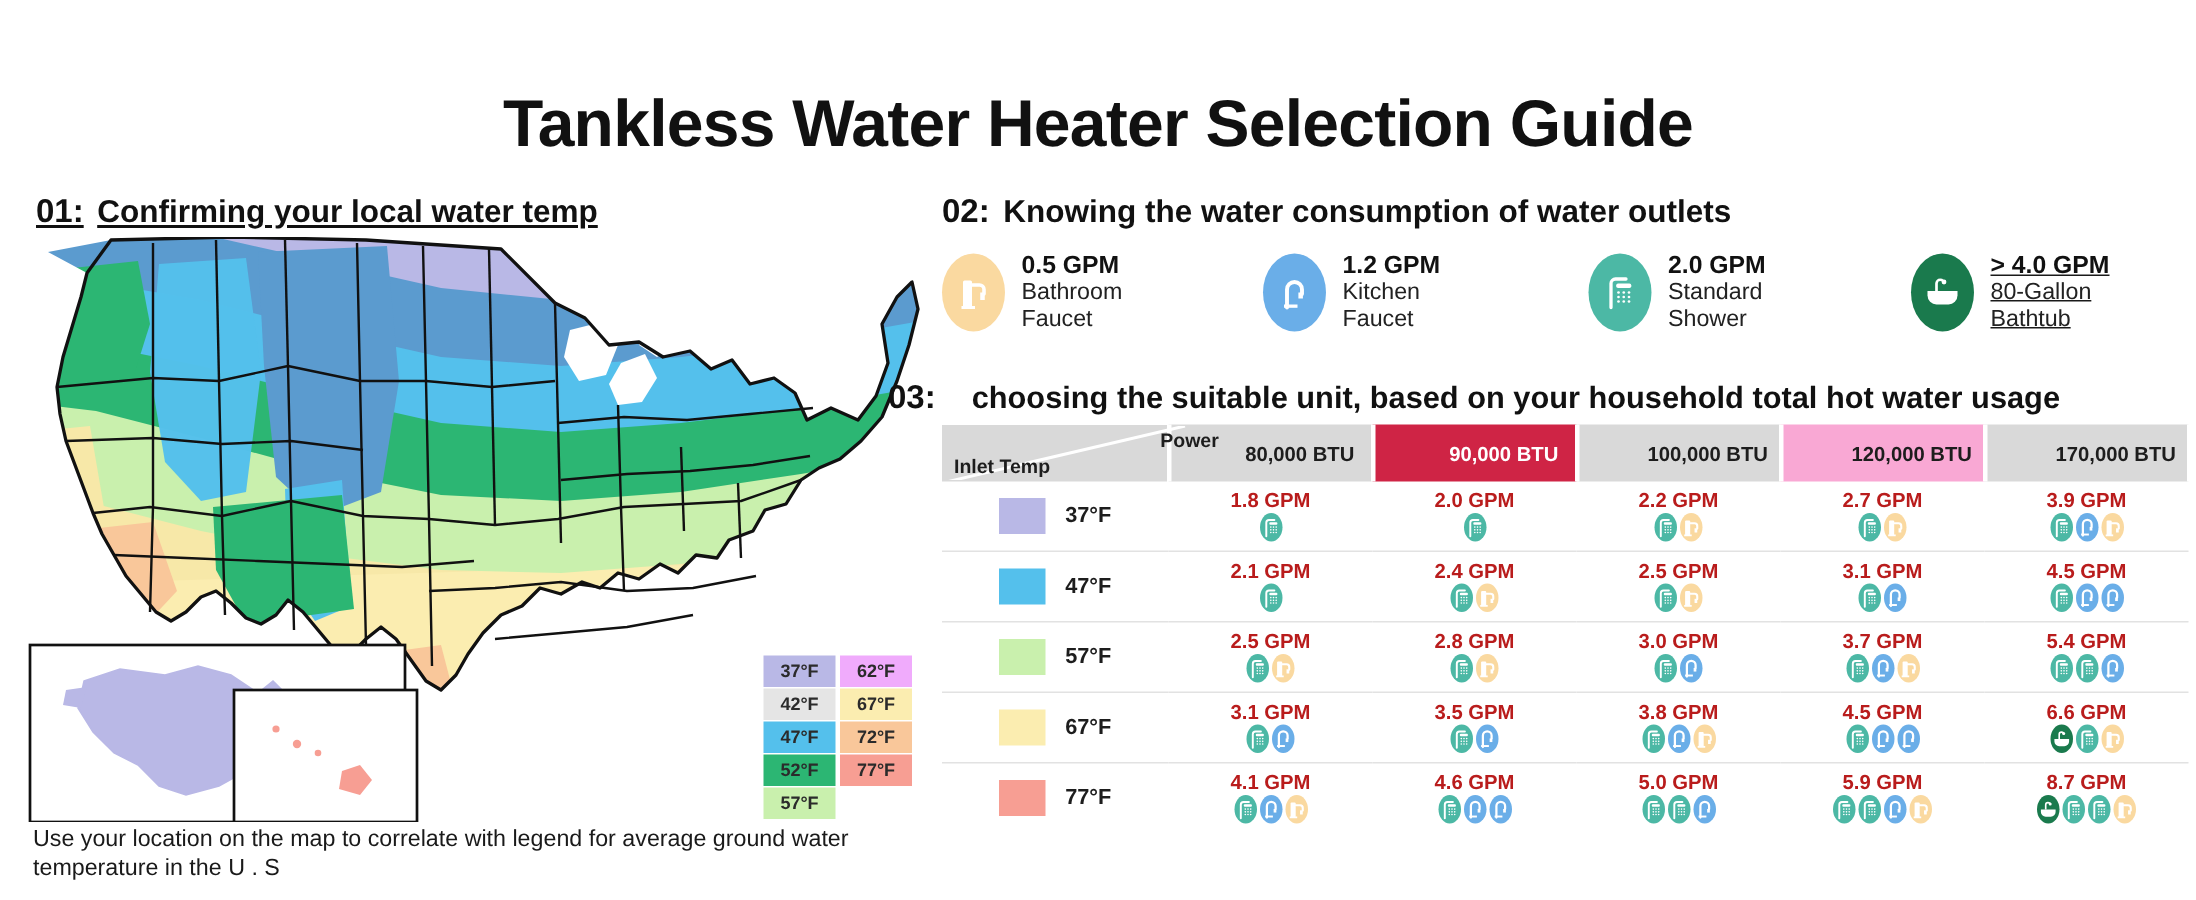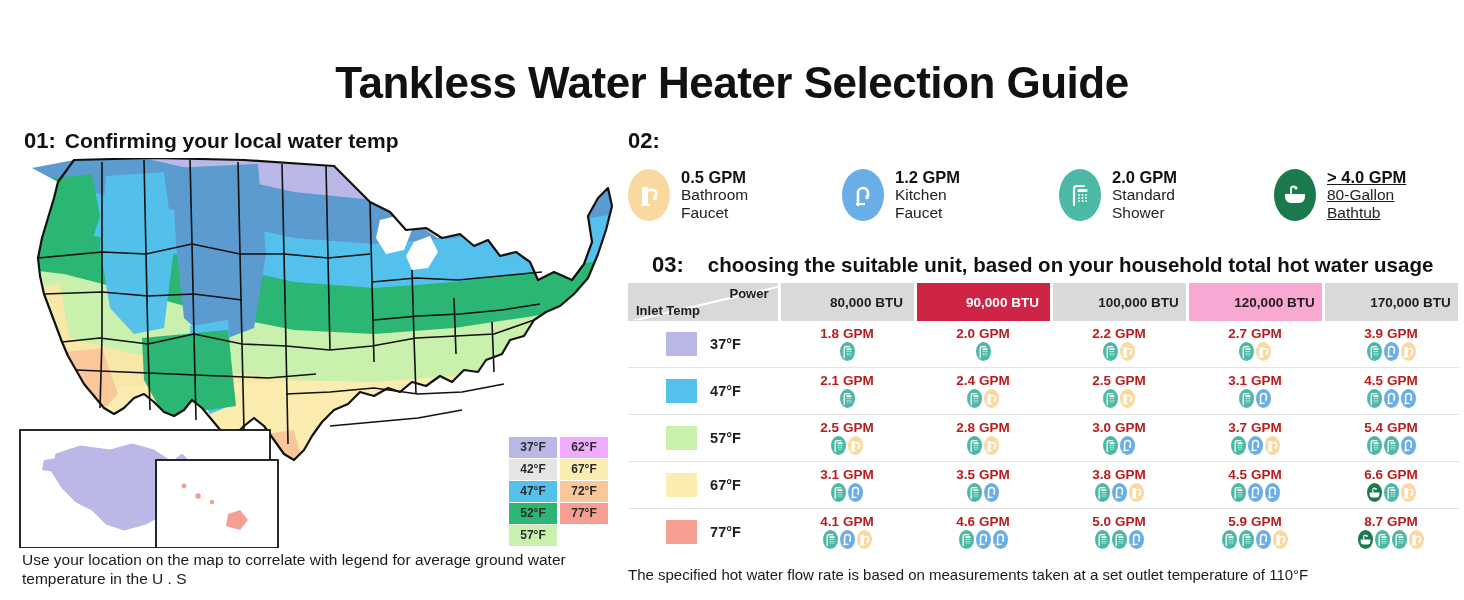--- a/index.html
+++ b/index.html
@@ -19,23 +19,23 @@
     text-align:center;
     font-size:44px;font-weight:bold;letter-spacing:-0.5px;
     color:#111;
   }
 
   
   .sec-head{display:flex;align-items:baseline;gap:9px;font-weight:bold;color:#111;}
   .sec-num{font-size:22px;font-weight:bold;}
   .sec-txt{font-size:21px;font-weight:bold;}
 
-  #sec01{position:absolute;left:24px;top:128px;}
+  #sec01{position:absolute;left:24px;top:128px;text-decoration:underline;}
   #sec02{position:absolute;left:628px;top:128px;}
-  #sec03{position:absolute;left:652px;top:252px;gap:24px;}
+  #sec03{position:absolute;left:592px;top:252px;gap:24px;}
   #sec03 .sec-txt{font-size:20.5px;}
 
   
   .map-wrap{position:absolute;left:14px;top:158px;width:600px;height:390px;}
   .map-wrap svg{display:block;}
 
   .map-caption{
     position:absolute;left:22px;top:550px;width:580px;
     font-size:15.5px;line-height:19px;color:#1a1a1a;
   }
@@ -74,21 +74,21 @@
   .table th{
     height:36px;background:#d9d9d9;color:#1d1d1d;
     font-size:13.5px;font-weight:bold;text-align:center;vertical-align:middle;
     border-left:3px solid #ffffff;border-right:3px solid #ffffff;padding-left:40px;
   }
   .table th.hl{background:#cf2445;color:#ffffff;}
   .table th.corner{
     background:#d9d9d9;position:relative;padding:0;
     border-left:0;border-right:3px solid #ffffff;
   }
-  .corner-inner{position:relative;width:100%;height:36px;overflow:hidden;}
+  .corner-inner{position:relative;width:100%;height:36px;overflow:hidden;padding-left:44px;}
   .corner-inner .diag{
     position:absolute;left:-4px;top:-4px;width:170px;height:46px;
   }
   .corner-power{
     position:absolute;right:9px;top:2px;font-size:13px;font-weight:bold;color:#1d1d1d;
   }
   .corner-inlet{
     position:absolute;left:8px;bottom:2px;font-size:13px;font-weight:bold;color:#1d1d1d;
   }
 
@@ -258,20 +258,21 @@
       <div class="legend-cell" style="background: rgb(249, 199, 154);">72°F</div>
       <div class="legend-cell" style="background: rgb(247, 158, 147);">77°F</div>
     </div>
   </div>
 
   <div class="map-caption">Use your location on the map to correlate with legend for
 average ground water temperature in the U . S</div>
 
   <div class="sec-head" id="sec02">
     <span class="sec-num">02:</span>
+    <span class="sec-txt">Knowing the water consumption of water outlets</span>
   </div>
 
   <div class="fixtures">
 
     <div class="fixture" style="left:0px;top:2px;">
       <div class="fx-badge" style="background: rgb(250, 217, 160);">
         <svg width="24" height="28" viewBox="0 0 24 28">
           <rect x="5" y="6" width="6" height="18" rx="1" fill="#ffffff"></rect>
           <path d="M11,9 h5 a3,3 0 0 1 3,3 v3" stroke="#ffffff" stroke-width="2.4" fill="none" stroke-linecap="round"></path>
           <rect x="16.5" y="14" width="3" height="5" fill="#ffffff"></rect>
@@ -1144,15 +1145,14 @@
                   <path d="M6.8,6.8 h2.9 a1.8,1.8 0 0 1 1.8,1.8 v1.8" stroke="#fff" stroke-width="1.4" fill="none" stroke-linecap="round"></path>
                   <rect x="9.7" y="10.2" width="1.8" height="2.8" fill="#fff"></rect>
                   <rect x="2.8" y="14.3" width="5" height="1.2" fill="#fff"></rect>
                 </svg></span>
             </div>
           </td>
         </tr>
       </tbody>
   </table>
 
-  <div class="table-note">The specified hot water flow rate is based on measurements taken at a set outlet temperature of 110°F</div>
 
 </div>
 
 </body></html>

